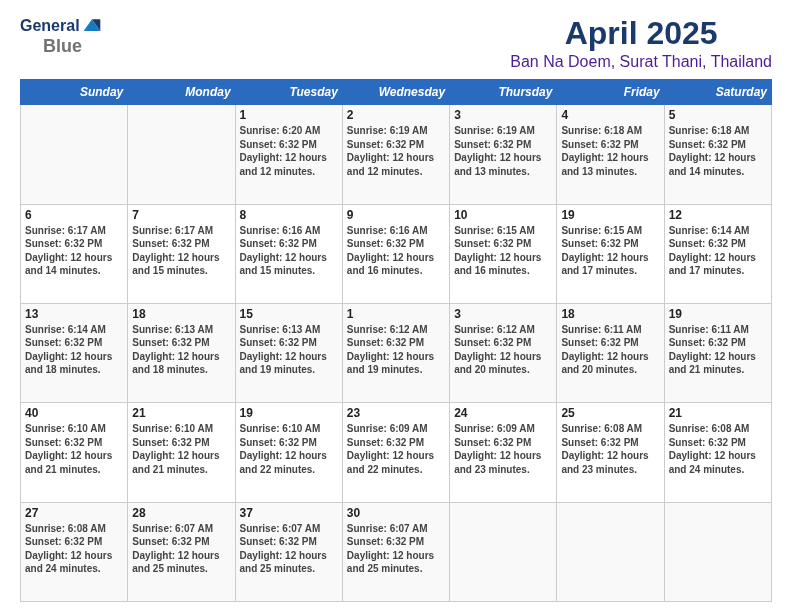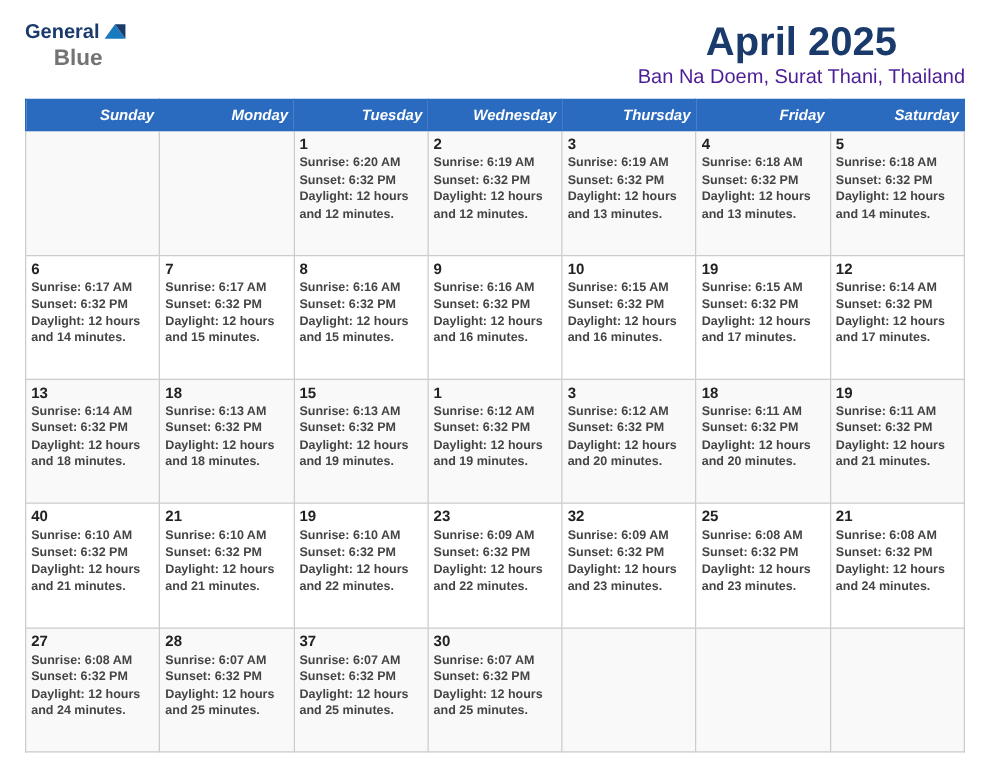--- a/index.html
+++ b/index.html
@@ -268,21 +268,21 @@
 Sunset: 6:32 PM
 Daylight: 12 hours and 22 minutes.</div>
           </td>
           <td>
             <span class="day-num">23</span>
             <div class="day-info" style="white-space: pre-line;">Sunrise: 6:09 AM
 Sunset: 6:32 PM
 Daylight: 12 hours and 22 minutes.</div>
           </td>
           <td>
-            <span class="day-num">32</span>
+            <span class="day-num">24</span>
             <div class="day-info" style="white-space: pre-line;">Sunrise: 6:09 AM
 Sunset: 6:32 PM
 Daylight: 12 hours and 23 minutes.</div>
           </td>
           <td>
             <span class="day-num">25</span>
             <div class="day-info" style="white-space: pre-line;">Sunrise: 6:08 AM
 Sunset: 6:32 PM
 Daylight: 12 hours and 23 minutes.</div>
           </td>

